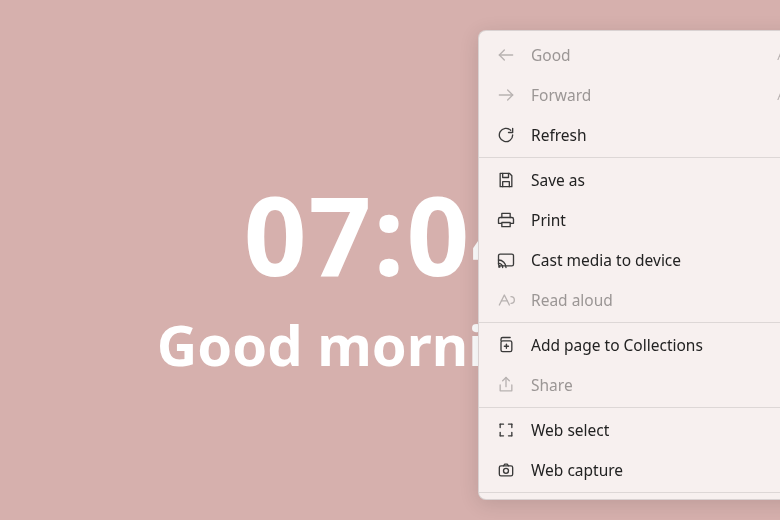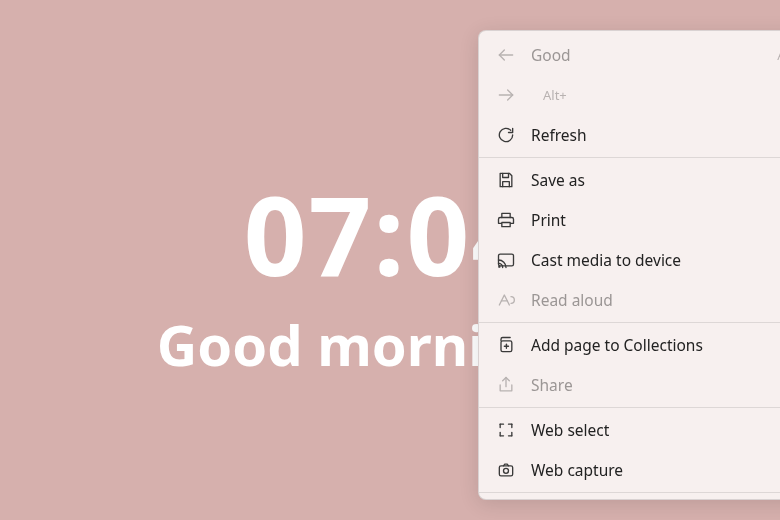--- a/index.html
+++ b/index.html
@@ -91,20 +91,21 @@
     <span class="shortcut">Alt+</span>
   </div>
 
   <div class="menu-item disabled">
     <span class="icon">
       <svg viewBox="0 0 24 24">
           <path d="M4 12h16"></path>
           <path d="M14 6l6 6-6 6"></path>
         </svg>
     </span>
+    <span class="label">Forward</span>
     <span class="shortcut">Alt+</span>
   </div>
 
   <div class="menu-item">
     <span class="icon">
       <svg viewBox="0 0 24 24">
           <path d="M20 12a8 8 0 1 1-2.34-5.66"></path>
           <path d="M20 4v5h-5"></path>
         </svg>
     </span>

